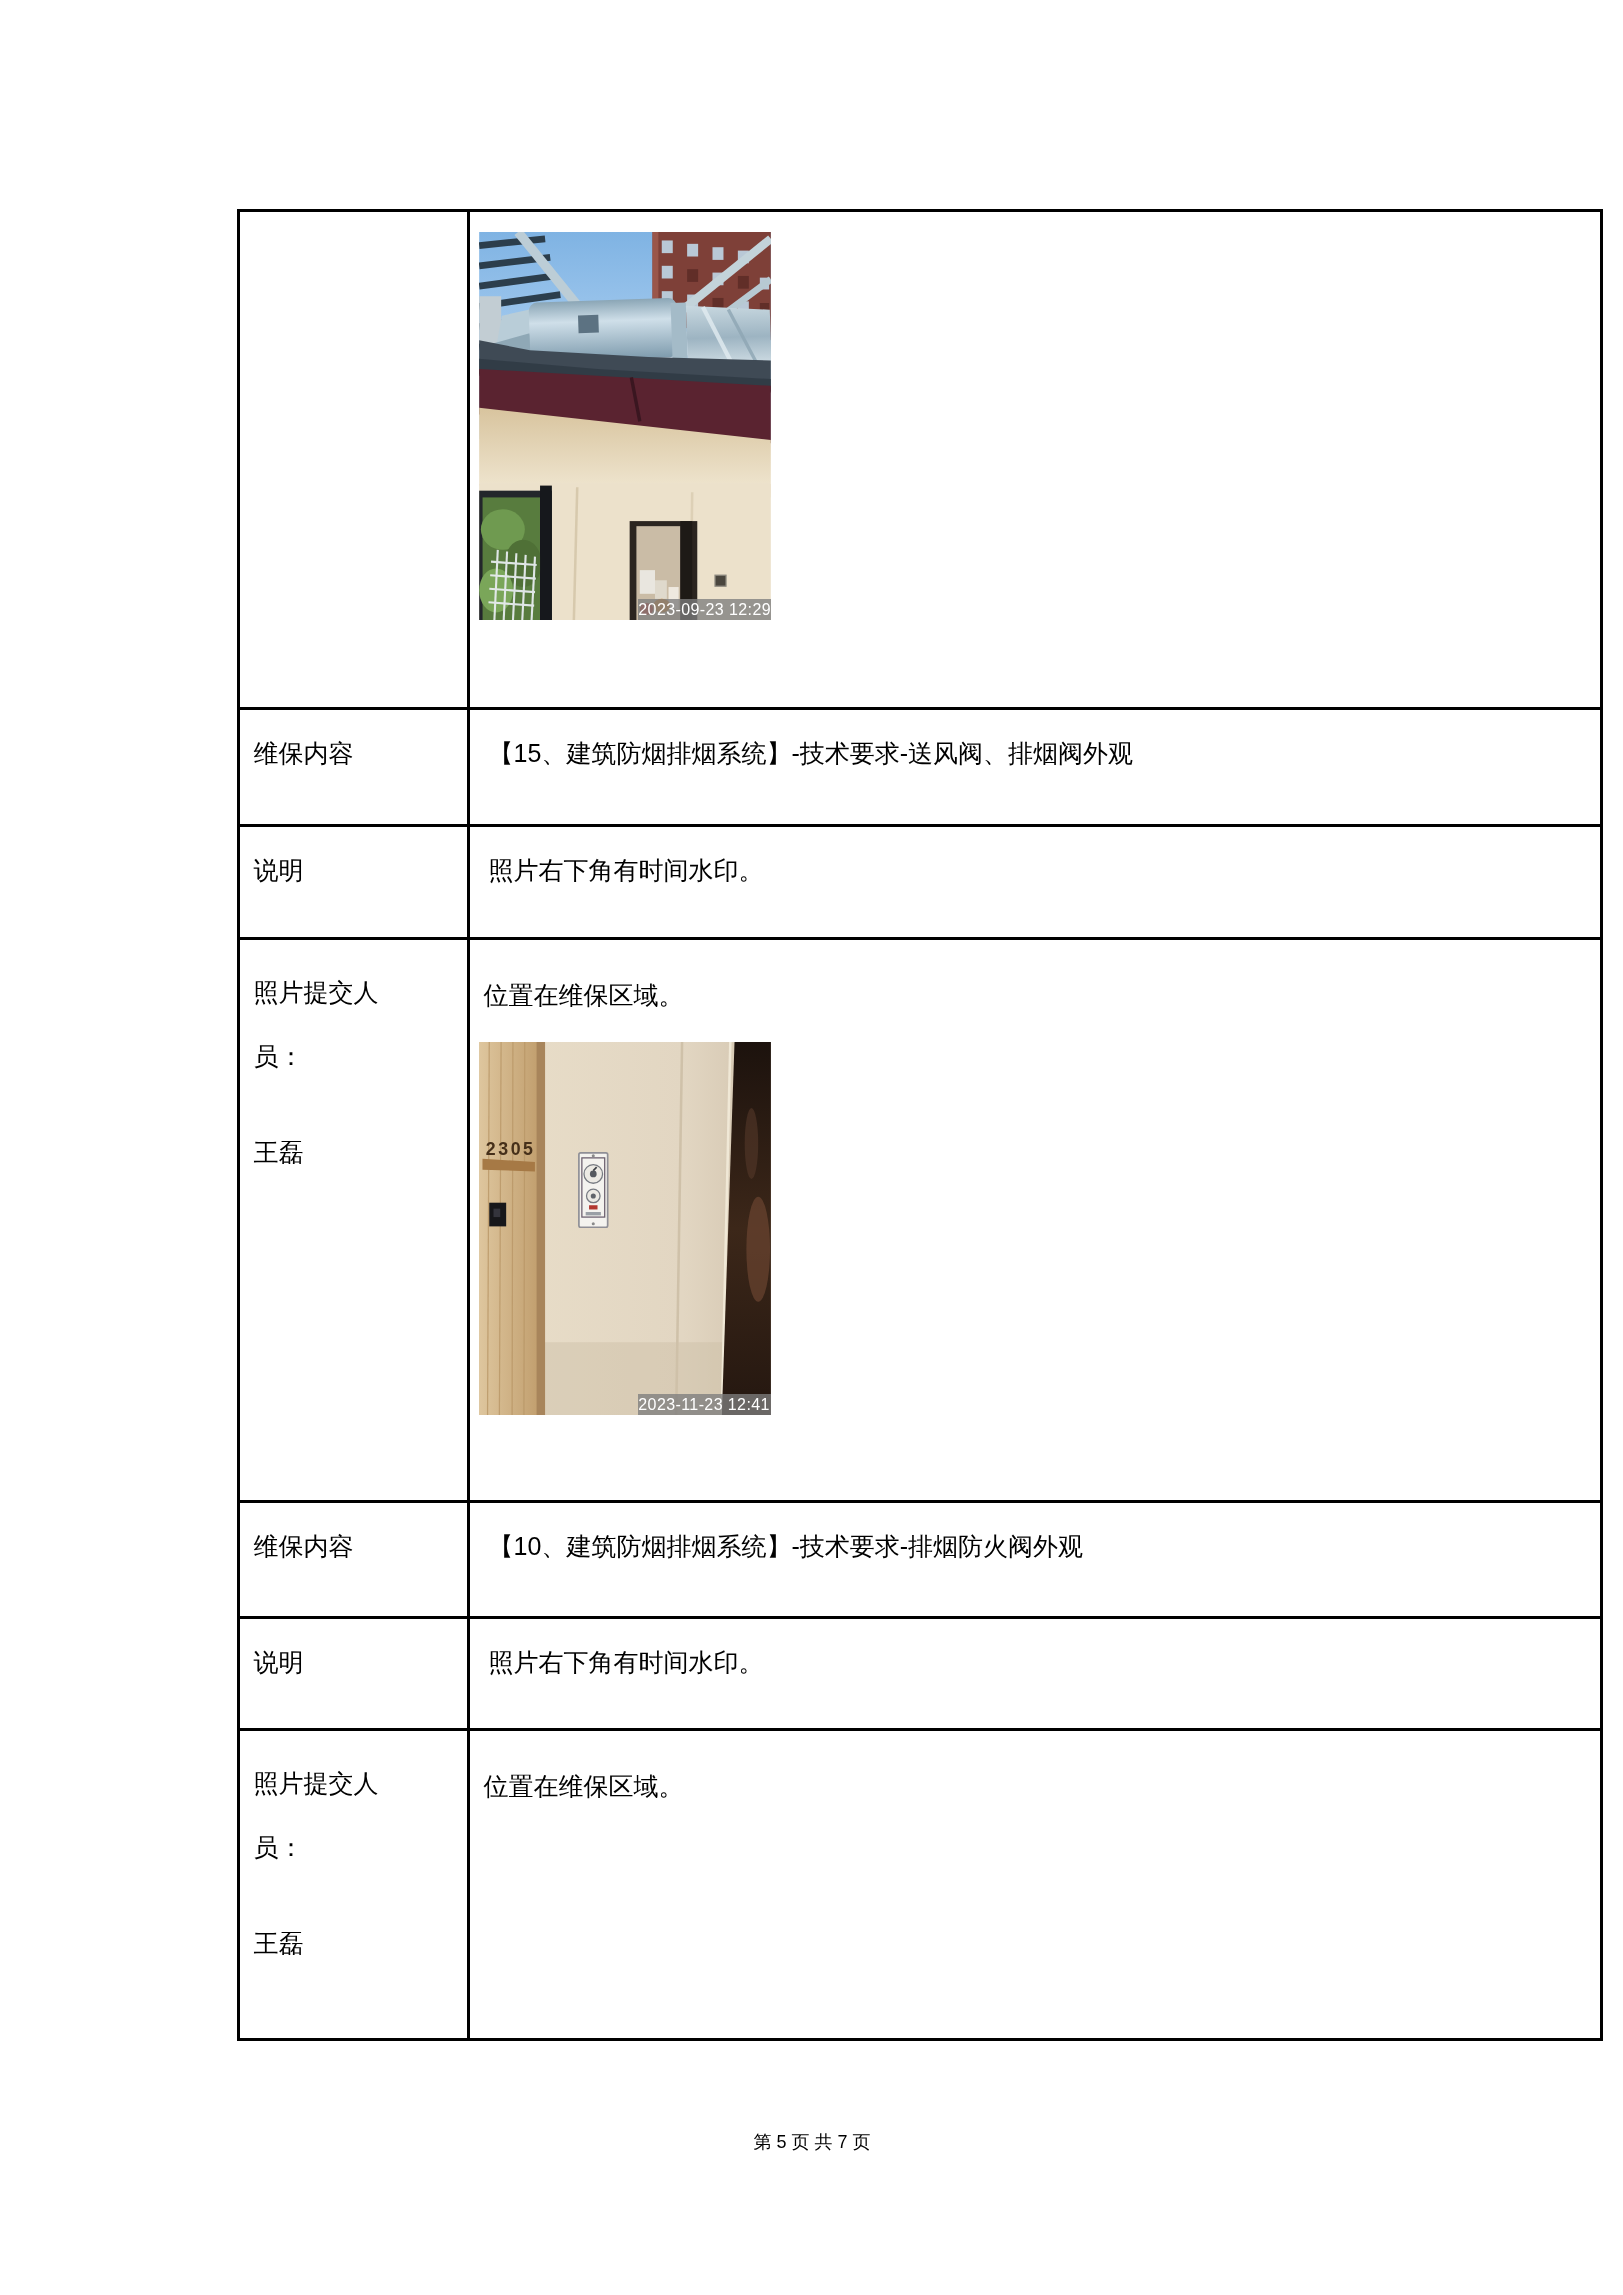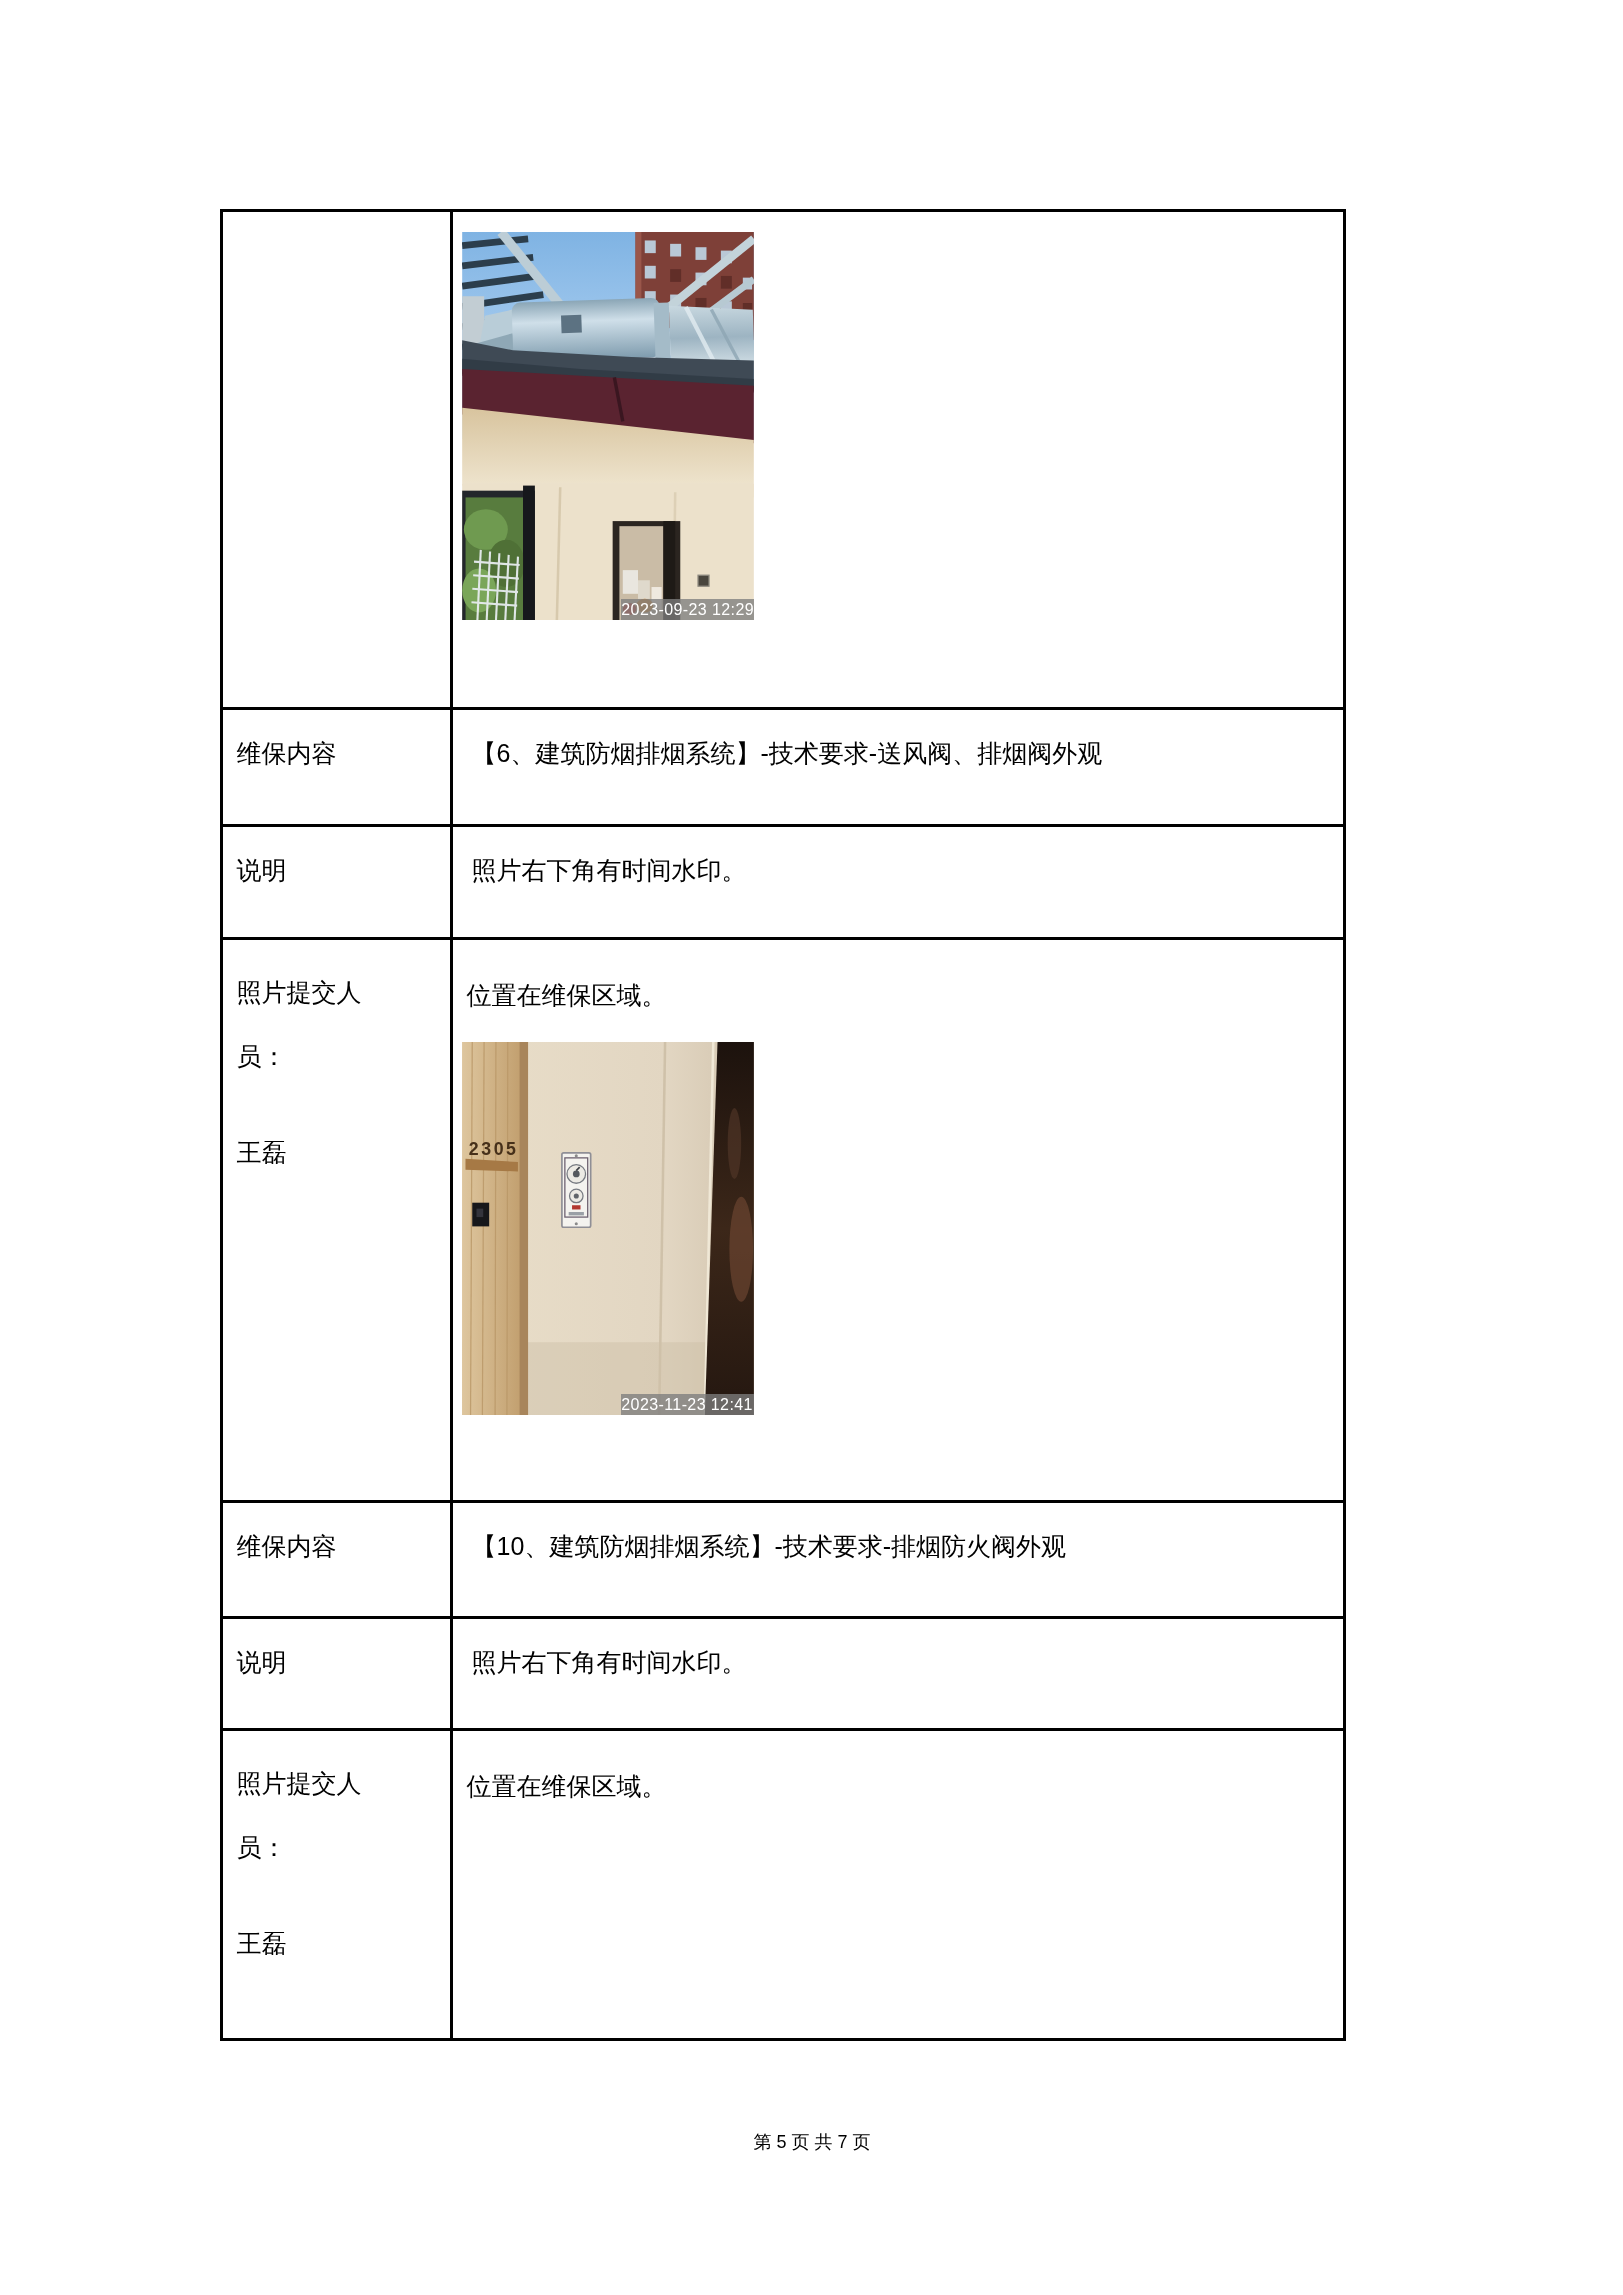--- a/index.html
+++ b/index.html
@@ -2,21 +2,21 @@
 <html style="font-size:13.5px"><head>
 <meta charset="utf-8">
 <style>
   html,body { margin:0; padding:0; background:#ffffff; }
   .page {
     position:relative; width:1624px; height:2295px; background:#ffffff;
     font-family:"Liberation Sans","DejaVu Sans",sans-serif;
     color:#000000; overflow:hidden;
   }
   table.report {
-    position:absolute; left:220px; top:209px; width:1126px;
+    position:absolute; left:237px; top:209px; width:1366px;
     border-collapse:collapse; table-layout:fixed;
   }
   table.report td {
     border:3.4px solid #000000; vertical-align:top;
     font-size:25px; line-height:37px; color:#000000;
     overflow:hidden;
   }
   td.label-cell   { padding:25px 6.8px 0 13.5px; }
   td.content-cell { padding:25px 20px 0 18.6px; }
   td.label-tall   { padding:20px 6.8px 0 13.5px;margin-top:24px; }
@@ -162,21 +162,21 @@
           <div class="ts-bar">2023-09-23 12:29:52</div>
         </div>
       </td>
     </tr>
 
     <tr>
       <td class="label-cell" style="height:89px">
         <span>维保内容</span>
       </td>
       <td class="content-cell">
-        <span>【6、建筑防烟排烟系统】-技术要求-送风阀、排烟阀外观</span>
+        <span>【15、建筑防烟排烟系统】-技术要求-送风阀、排烟阀外观</span>
       </td>
     </tr>
 
     <tr>
       <td class="label-cell" style="height:85px">
         <span>说明</span>
       </td>
       <td class="content-cell">
         <span>照片右下角有时间水印。</span>
       </td>

